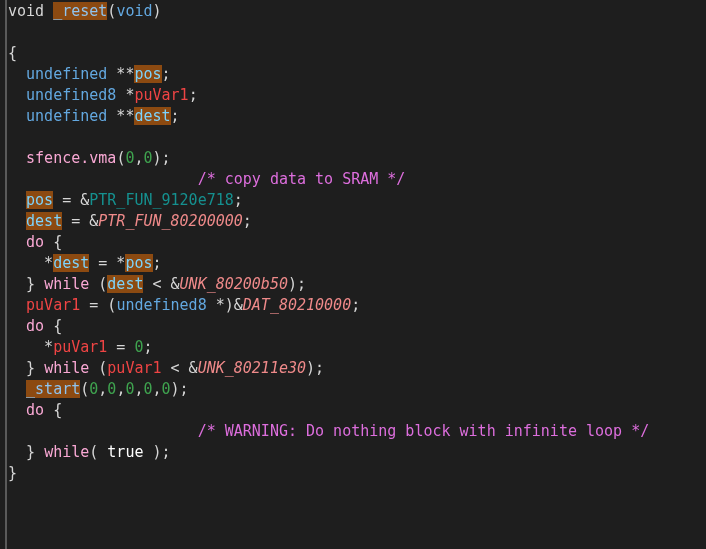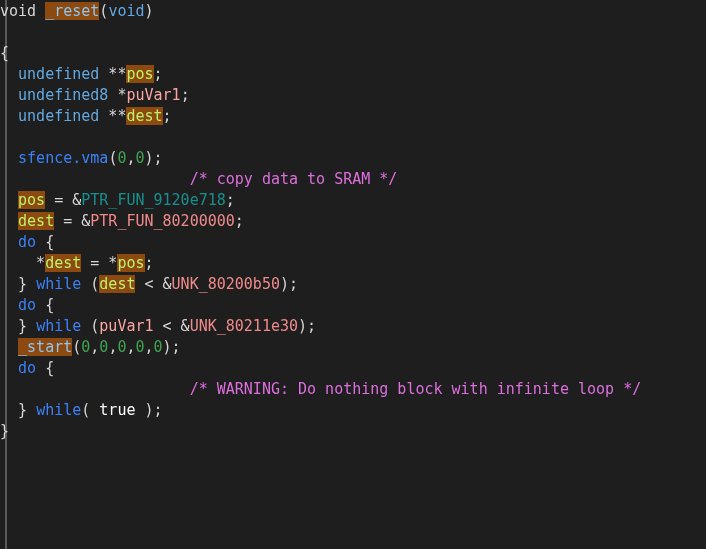--- a/index.html
+++ b/index.html
@@ -40,42 +40,43 @@
     width: 706px;
     padding-top: 1px;
     box-sizing: border-box;
   }
 
   .code-line {
     height: 21px;
     line-height: 21px;
     font-size: 15px;
     white-space: pre;
+    padding-left: 8px;
     box-sizing: border-box;
     letter-spacing: 0px;
   }
 
   
   .tok-plain    { color: #d6d6d6; }
   .tok-punct    { color: #d6d6d6; }
   .tok-type     { color: #63a8e0; }
-  .tok-keyword  { color: #3b82f6; }
+  .tok-keyword  { color: #f9a8d4; }
   .tok-funcname { color: #63a8e0; }
-  .tok-var      { color: #fca5a5; }
+  .tok-var      { color: #ef4444; }
   .tok-comment  { color: #dd6edd; }
   .tok-number   { color: #3fa34f; }
   .tok-const    { color: #ffffff; }
-  .tok-datasym  { color: #ef8a8a; }
+  .tok-datasym  { color: #ef8a8a; font-style: italic; }
   .tok-ptrsym   { color: #15908f; }
 
   
   .tok-hl {
     background: #8c4a11;
   }
-  .tok-hl.tok-var      { color: #bef264; }
+  .tok-hl.tok-var      { color: #7dd3fc; }
   .tok-hl.tok-funcname { color: #8fc4ef; }
 </style>
 </head>
 <body>
 
 <div id="decompiler-panel">
   <div id="gutter-rule"></div>
   <div id="code-area">
       <div class="code-line"><span class="tok-plain">void</span><span class="tok-plain"> </span><span class="tok-funcname tok-hl">_reset</span><span class="tok-punct">(</span><span class="tok-type">void</span><span class="tok-punct">)</span></div>
       <div class="code-line">&nbsp;</div>
@@ -84,21 +85,23 @@
       <div class="code-line"><span class="tok-plain">  </span><span class="tok-type">undefined8</span><span class="tok-punct"> *</span><span class="tok-var">puVar1</span><span class="tok-punct">;</span></div>
       <div class="code-line"><span class="tok-plain">  </span><span class="tok-type">undefined</span><span class="tok-punct"> **</span><span class="tok-var tok-hl">dest</span><span class="tok-punct">;</span></div>
       <div class="code-line">&nbsp;</div>
       <div class="code-line"><span class="tok-plain">  </span><span class="tok-keyword">sfence.vma</span><span class="tok-punct">(</span><span class="tok-number">0</span><span class="tok-punct">,</span><span class="tok-number">0</span><span class="tok-punct">);</span></div>
       <div class="code-line"><span class="tok-plain">                     </span><span class="tok-comment">/* copy data to SRAM */</span></div>
       <div class="code-line"><span class="tok-plain">  </span><span class="tok-var tok-hl">pos</span><span class="tok-punct"> = &amp;</span><span class="tok-ptrsym">PTR_FUN_9120e718</span><span class="tok-punct">;</span></div>
       <div class="code-line"><span class="tok-plain">  </span><span class="tok-var tok-hl">dest</span><span class="tok-punct"> = &amp;</span><span class="tok-datasym">PTR_FUN_80200000</span><span class="tok-punct">;</span></div>
       <div class="code-line"><span class="tok-plain">  </span><span class="tok-keyword">do</span><span class="tok-punct"> {</span></div>
       <div class="code-line"><span class="tok-punct">    *</span><span class="tok-var tok-hl">dest</span><span class="tok-punct"> = *</span><span class="tok-var tok-hl">pos</span><span class="tok-punct">;</span></div>
       <div class="code-line"><span class="tok-punct">  } </span><span class="tok-keyword">while</span><span class="tok-punct"> (</span><span class="tok-var tok-hl">dest</span><span class="tok-punct"> &lt; &amp;</span><span class="tok-datasym">UNK_80200b50</span><span class="tok-punct">);</span></div>
+      <div class="code-line"><span class="tok-plain">  </span><span class="tok-var">puVar1</span><span class="tok-punct"> = (</span><span class="tok-type">undefined8</span><span class="tok-punct"> *)&amp;</span><span class="tok-datasym">DAT_80210000</span><span class="tok-punct">;</span></div>
       <div class="code-line"><span class="tok-plain">  </span><span class="tok-keyword">do</span><span class="tok-punct"> {</span></div>
+      <div class="code-line"><span class="tok-punct">    *</span><span class="tok-var">puVar1</span><span class="tok-punct"> = </span><span class="tok-number">0</span><span class="tok-punct">;</span></div>
       <div class="code-line"><span class="tok-punct">  } </span><span class="tok-keyword">while</span><span class="tok-punct"> (</span><span class="tok-var">puVar1</span><span class="tok-punct"> &lt; &amp;</span><span class="tok-datasym">UNK_80211e30</span><span class="tok-punct">);</span></div>
       <div class="code-line"><span class="tok-plain">  </span><span class="tok-funcname tok-hl">_start</span><span class="tok-punct">(</span><span class="tok-number">0</span><span class="tok-punct">,</span><span class="tok-number">0</span><span class="tok-punct">,</span><span class="tok-number">0</span><span class="tok-punct">,</span><span class="tok-number">0</span><span class="tok-punct">,</span><span class="tok-number">0</span><span class="tok-punct">);</span></div>
       <div class="code-line"><span class="tok-plain">  </span><span class="tok-keyword">do</span><span class="tok-punct"> {</span></div>
       <div class="code-line"><span class="tok-plain">                     </span><span class="tok-comment">/* WARNING: Do nothing block with infinite loop */</span></div>
       <div class="code-line"><span class="tok-punct">  } </span><span class="tok-keyword">while</span><span class="tok-punct">( </span><span class="tok-const">true</span><span class="tok-punct"> );</span></div>
       <div class="code-line"><span class="tok-punct">}</span></div>
     </div>
 </div>
 
 </body></html>

